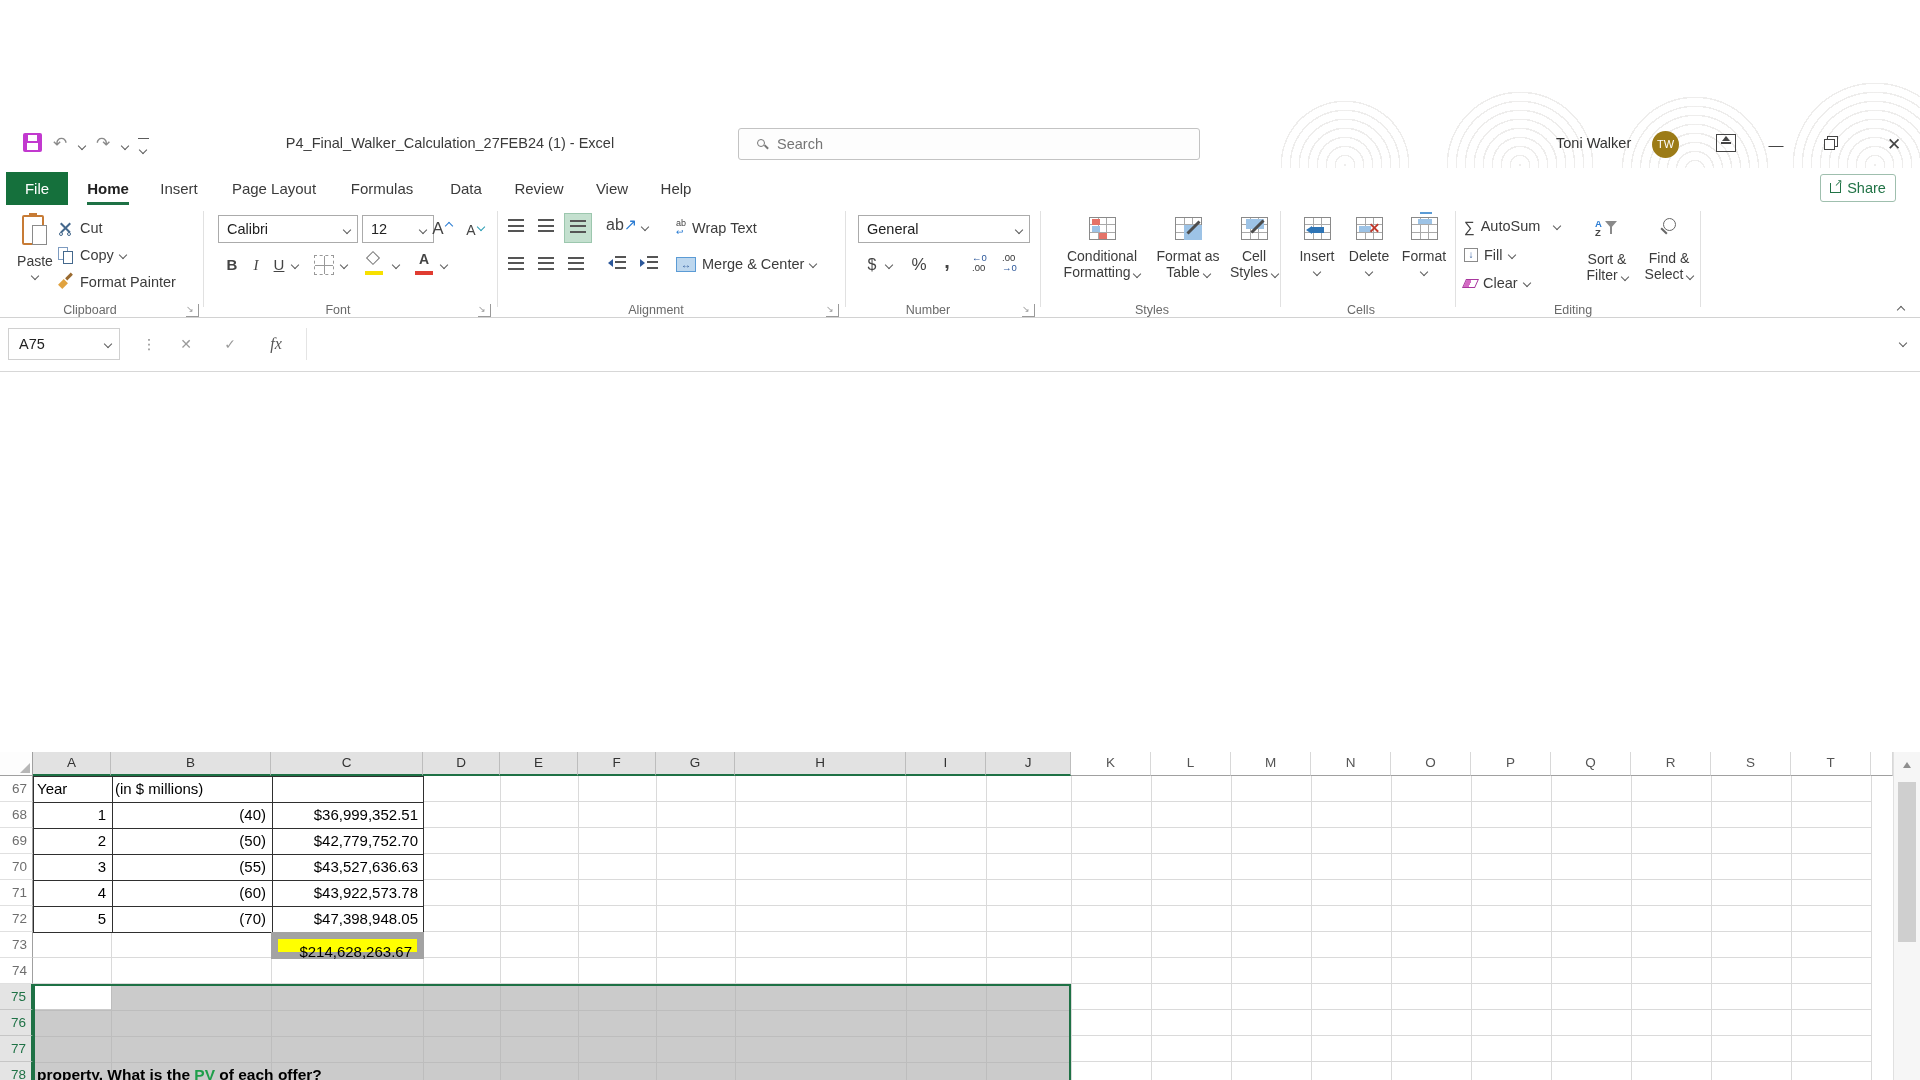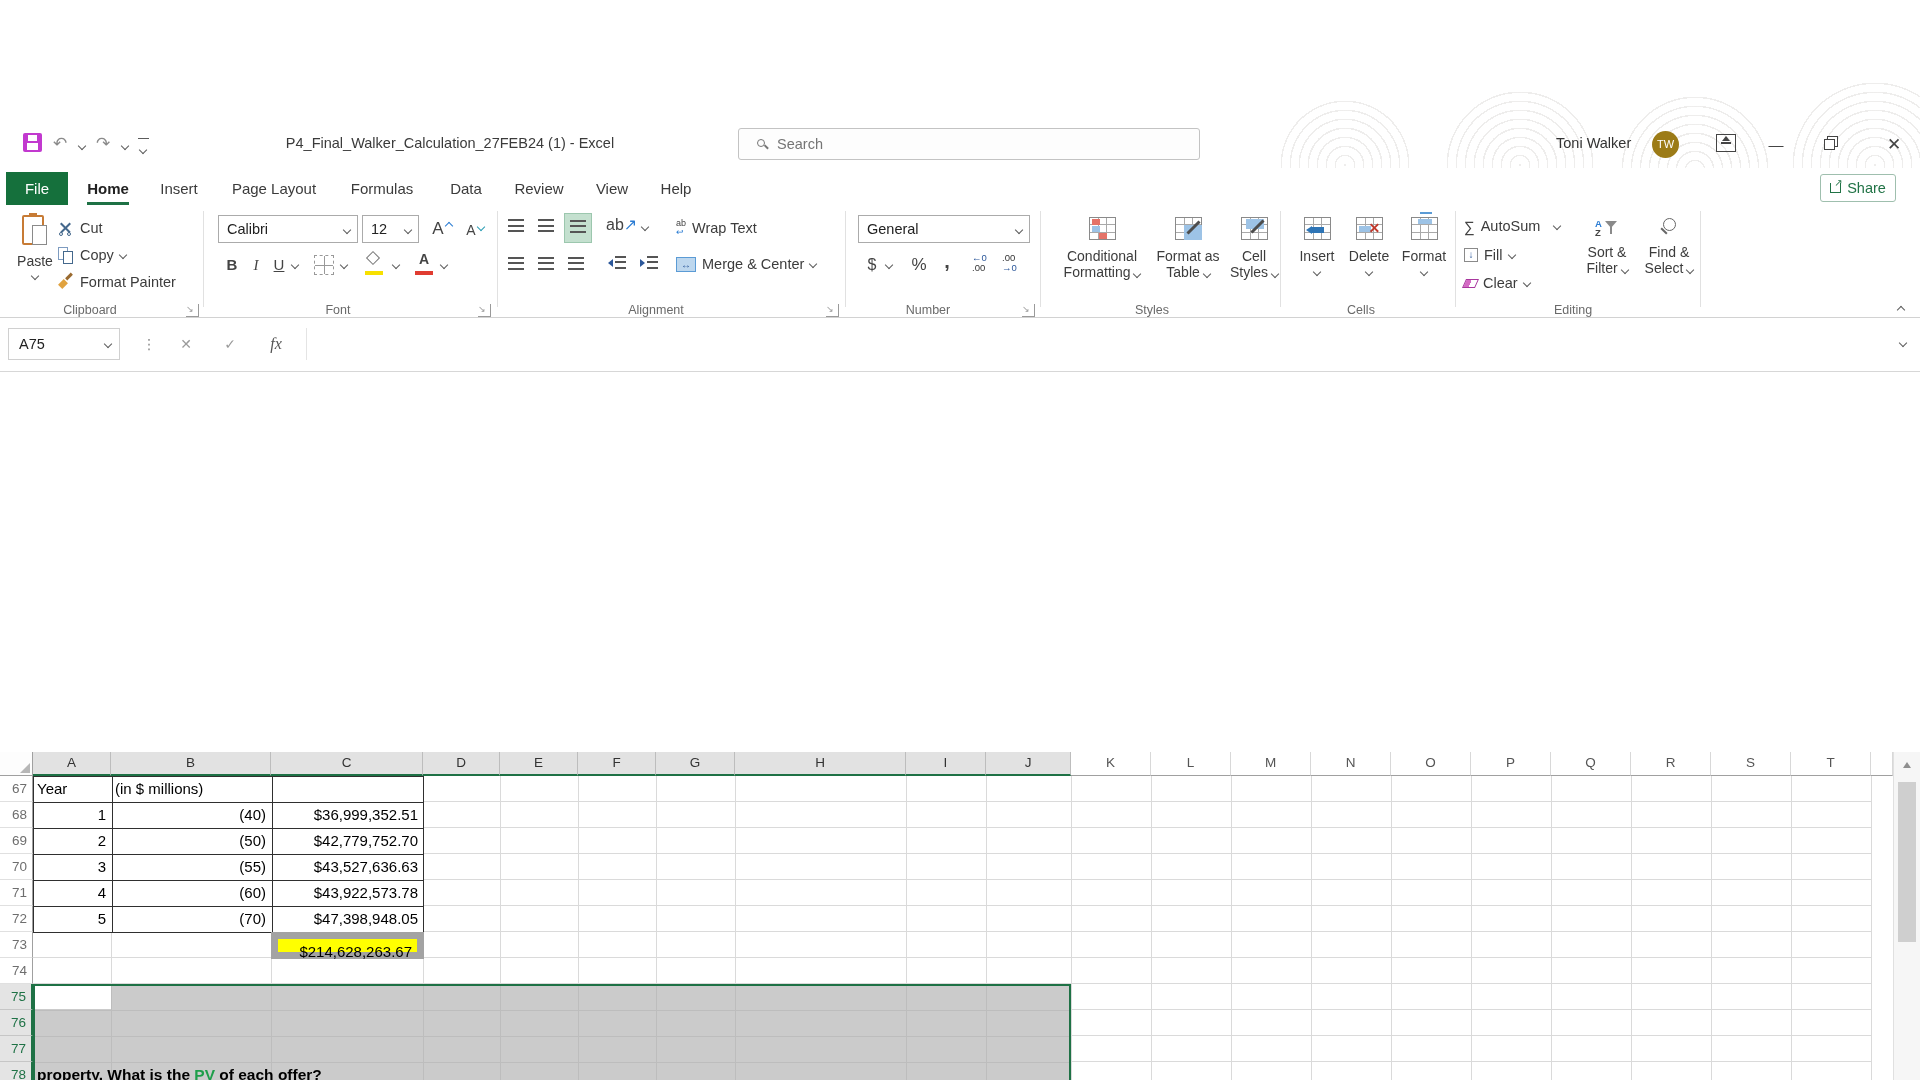--- a/index.html
+++ b/index.html
@@ -191,21 +191,21 @@
           <i></i>
           <b></b>
         </span>
       <span class="rlabel">Format Painter</span>
     </div>
     <div class="glabel" style="left:40px;width:100px">Clipboard</div>
     <div class="dlg" style="left:186px">↘</div>
     <div class="gsep" style="left:203px"></div>
 
     <div class="combo" style="left:218px;top:10px;width:140px"><span>Calibri</span><span class="cv"></span></div>
-    <div class="combo" style="left:362px;top:10px;width:57px"><span>12</span><span class="cv"></span></div>
+    <div class="combo" style="left:362px;top:10px;width:72px"><span>12</span><span class="cv"></span></div>
     <div class="a" style="left:424px;top:10px;width:28px;height:28px;font-size:17px;color:#444;text-align:center;line-height:28px"><span>A</span><span class="cv cvu" style="position:absolute;top:8px;right:0;border-color:#2b7cd3"></span></div>
     <div class="a" style="left:458px;top:13px;width:26px;height:26px;font-size:14px;color:#444;text-align:center;line-height:24px"><span>A</span><span class="cv" style="position:absolute;top:6px;right:0;border-color:#2b9db3"></span></div>
     <div class="a fontbtn" style="left:222px;top:46px;width:20px;font-weight:800"><span>B</span></div>
     <div class="a fontbtn" style="left:248px;top:46px;width:16px;font-style:italic;font-family:'Liberation Serif',serif"><span>I</span></div>
     <div class="a fontbtn" style="left:270px;top:46px;width:18px;text-decoration:underline"><span>U</span></div>
     <span class="a cv" style="left:292px;top:57px"></span>
     <div class="a" style="left:314px;top:50px;width:20px;height:20px;border:1px dashed #999;background-image:linear-gradient(#999,#999),linear-gradient(#999,#999);background-size:1px 100%,100% 1px;background-position:center,center;background-repeat:no-repeat"></div>
     <span class="a cv" style="left:341px;top:57px"></span>
     <div class="a" style="left:364px;top:46px;width:22px;height:26px">
       <span style="position:absolute;left:4px;top:2px;width:10px;height:10px;border:1.5px solid #777;transform:rotate(45deg)"></span>
@@ -331,29 +331,29 @@
       <span class="cv"></span>
     </div>
     <div class="bigbtn" style="left:1576px;top:6px;width:62px">
       <span style="margin-top:8px;display:flex;gap:3px;align-items:center">
         <span class="azcol"><span style="color:#2b7cd3">A</span><br><span style="color:#444">Z</span></span>
         <span class="funnel">
             <i></i>
             <b></b>
           </span>
       </span>
-      <span class="lbl" style="margin-top:7px">Sort &amp;</span>
+      <span class="lbl" style="margin-top:14px">Sort &amp;</span>
       <span class="lbl"><span>Filter</span> <span class="cv"></span></span>
     </div>
     <div class="bigbtn" style="left:1638px;top:6px;width:62px">
       <span style="margin-top:6px;position:relative;width:18px;height:20px;display:inline-block">
         <i style="position:absolute;left:3px;top:1px;width:13px;height:13px;border:1.8px solid #666;border-radius:50%"></i>
         <b style="position:absolute;left:0;top:13px;width:8px;height:2px;background:#666;transform:rotate(45deg)"></b>
       </span>
-      <span class="lbl" style="margin-top:7px">Find &amp;</span>
+      <span class="lbl" style="margin-top:13px">Find &amp;</span>
       <span class="lbl"><span>Select</span> <span class="cv"></span></span>
     </div>
     <div class="glabel" style="left:1543px;width:60px">Editing</div>
     <div class="gsep" style="left:1700px"></div>
     <span class="a cv cvu" style="left:1898px;top:102px"></span>
   </div>
 
   <div id="fbar" class="a">
     <div class="namebox"><span>A75</span><span class="cv" style="position:absolute;right:8px;top:12px"></span></div>
     <div class="fbtn" style="left:142px;width:14px;color:#8a8a8a;letter-spacing:1px">⋮</div>

